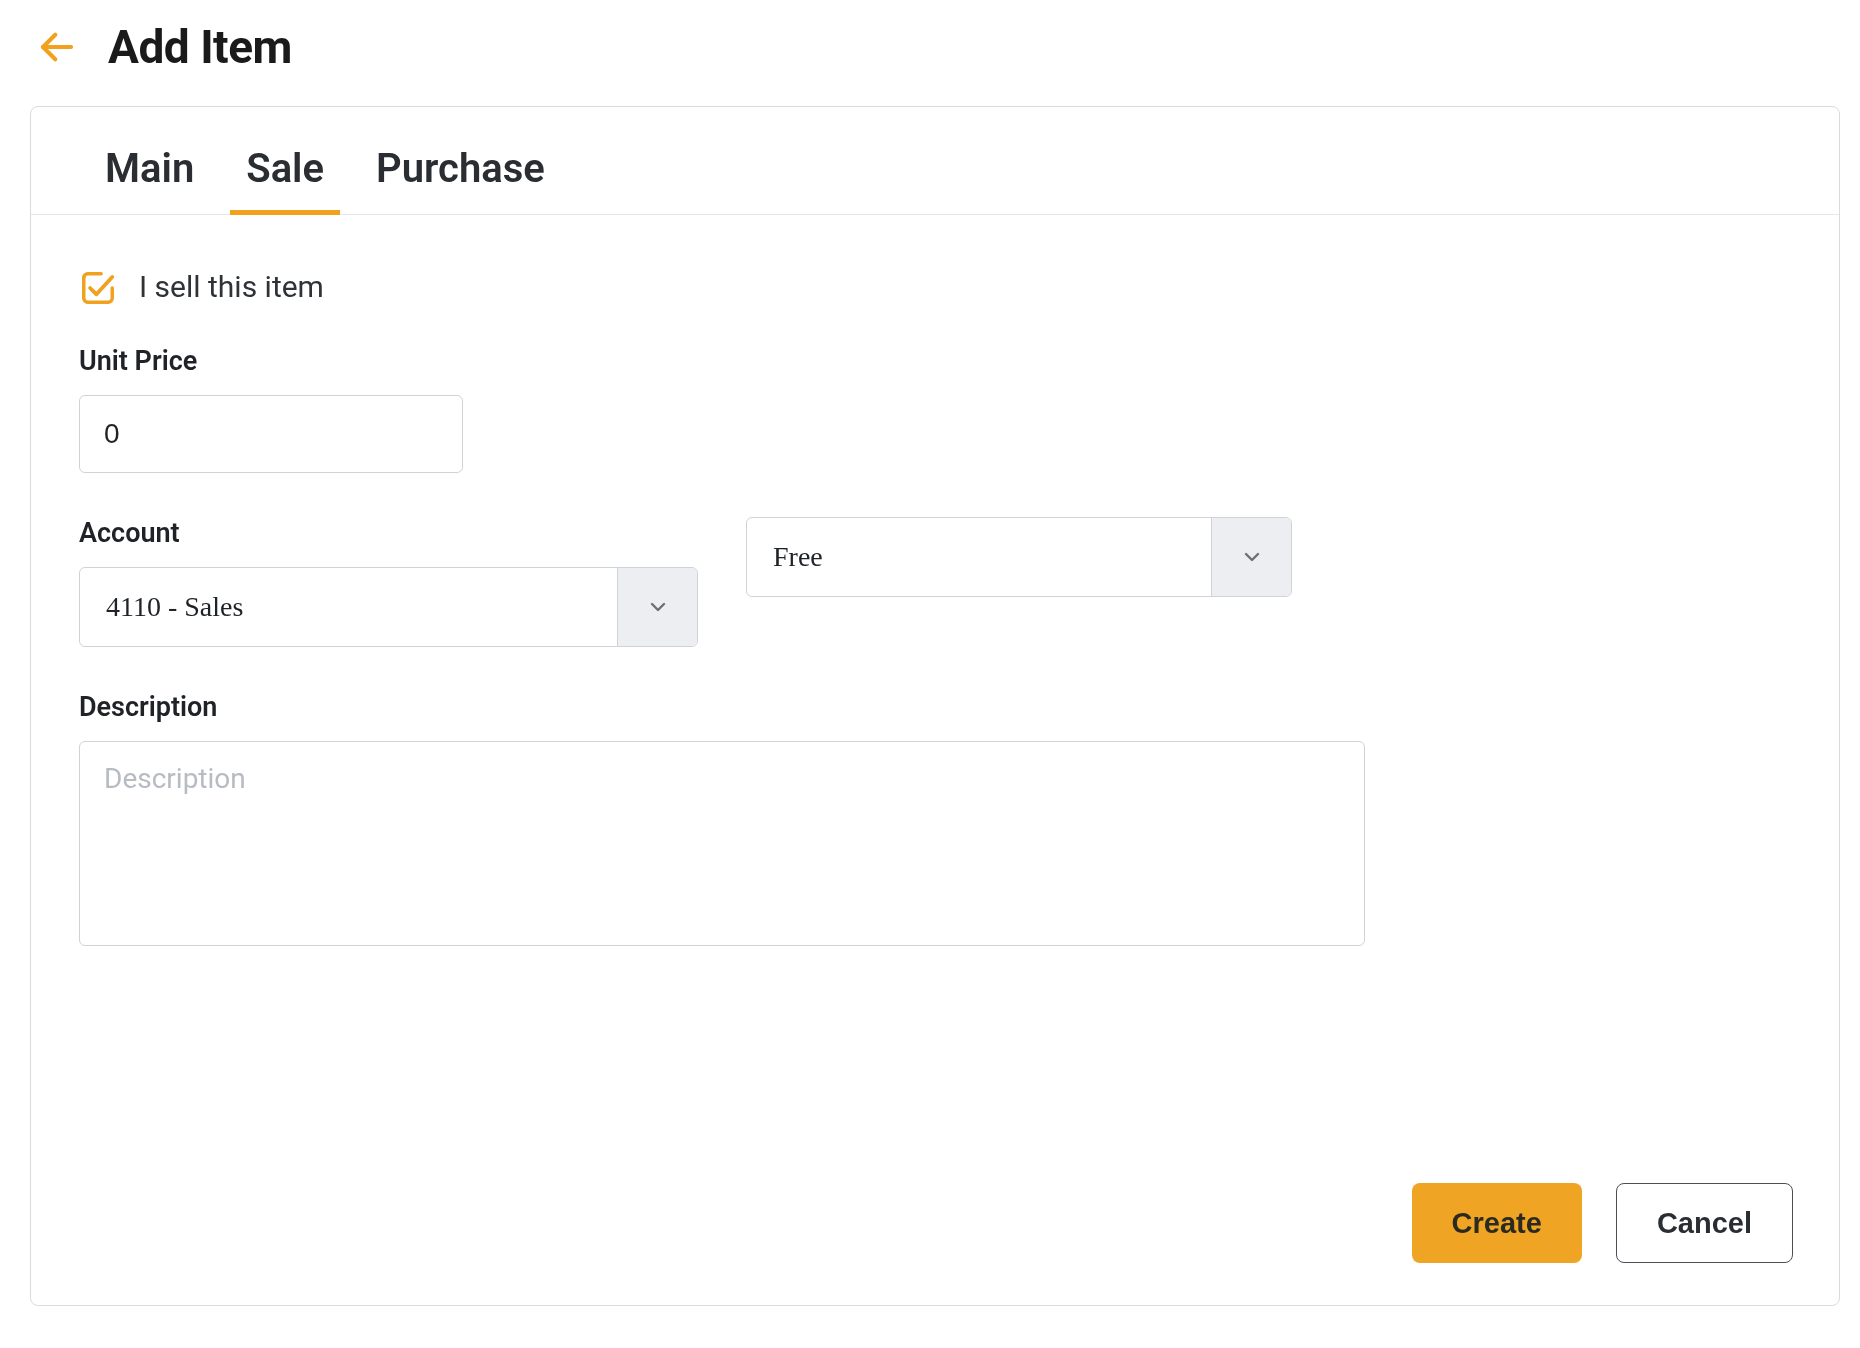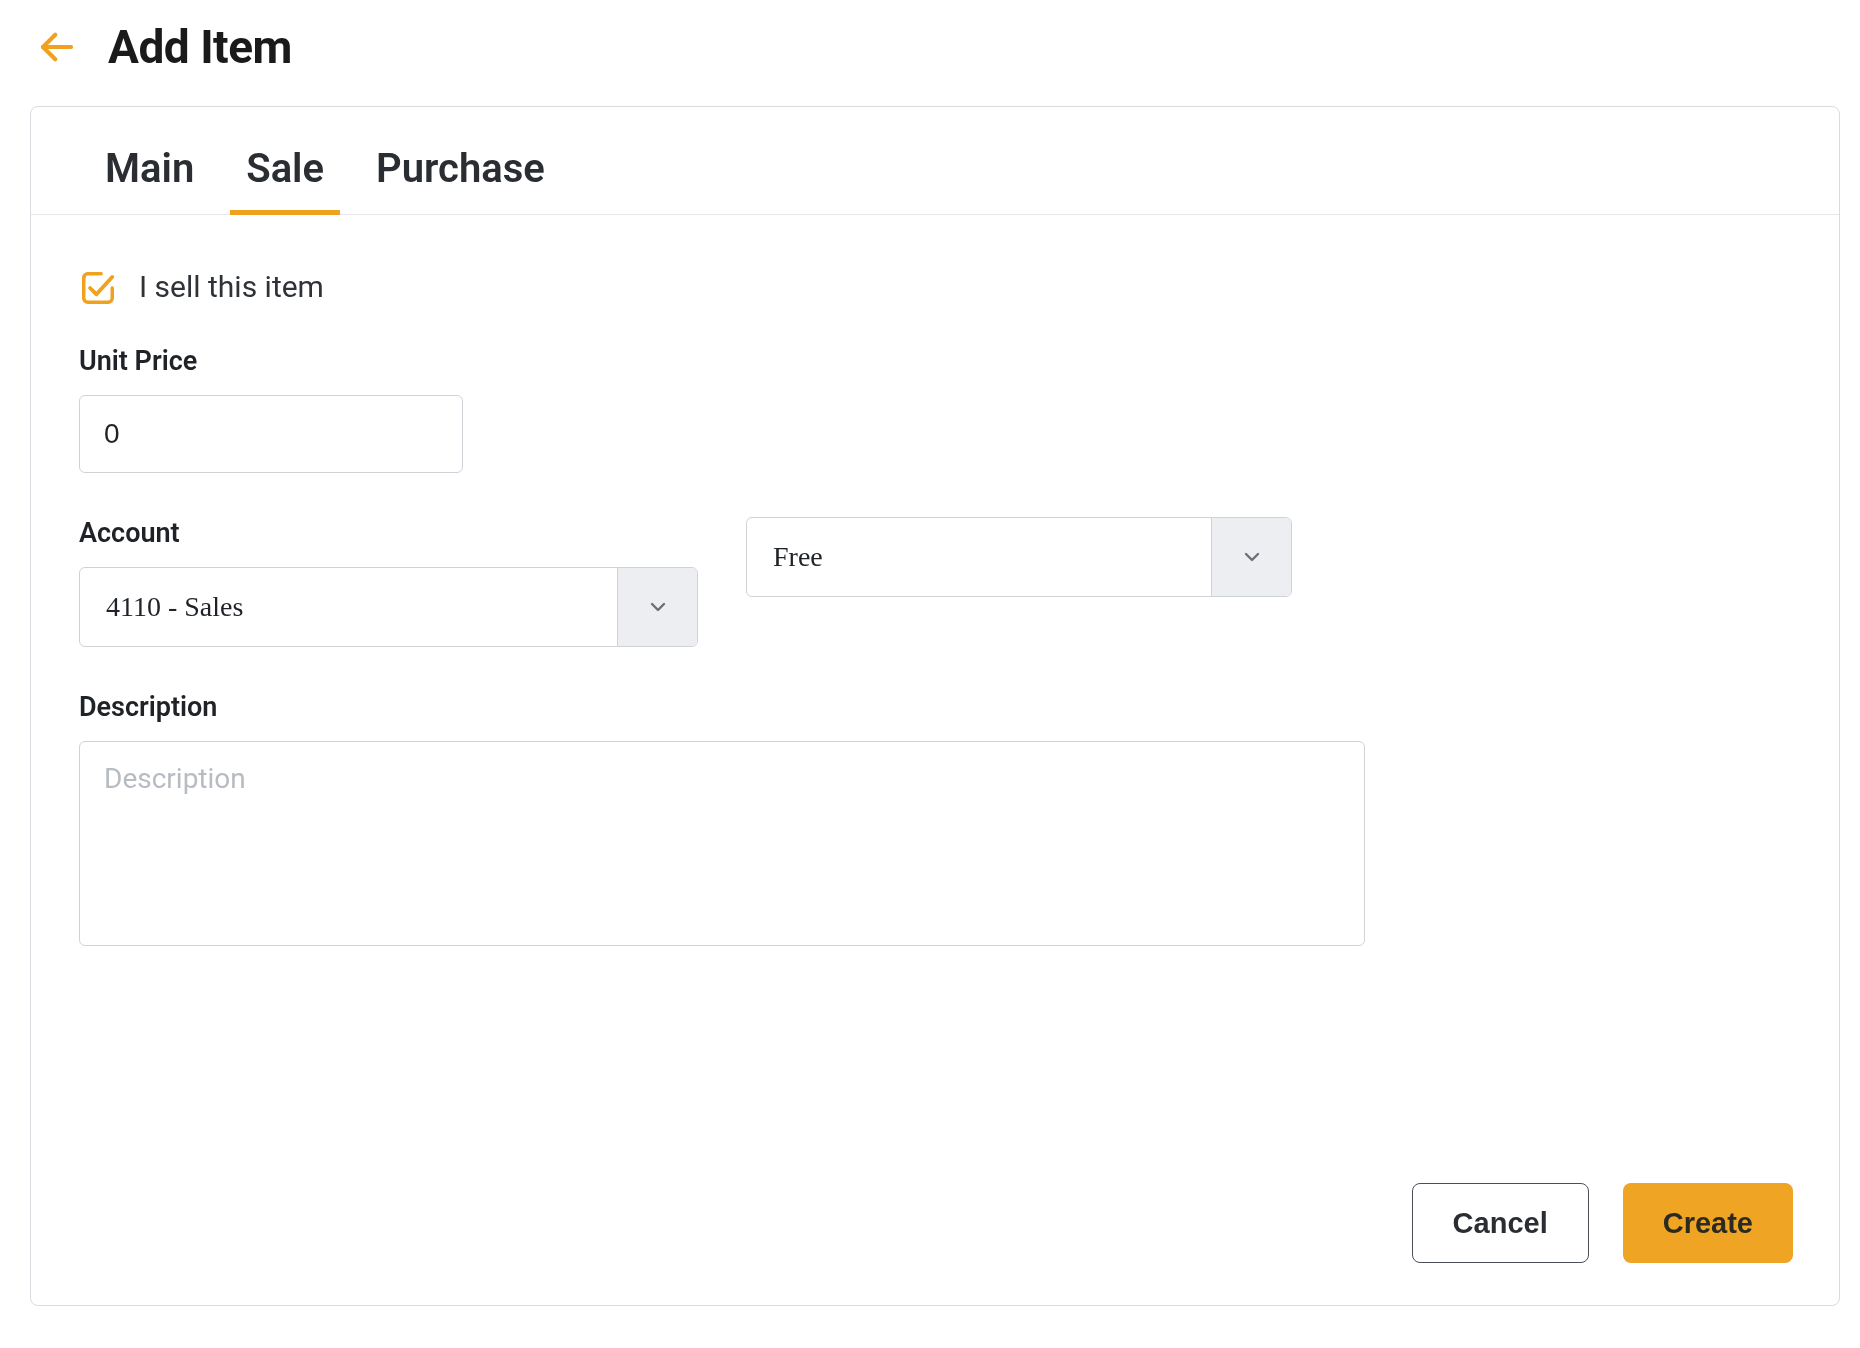--- a/index.html
+++ b/index.html
@@ -248,19 +248,19 @@
       </div>
 
       <div class="desc-group">
         <div class="field-label">Description</div>
         <textarea class="textarea" placeholder="Description" style=""></textarea>
       </div>
 
     </div>
 
     <div class="footer">
+      <button class="btn btn-primary">Create</button>
       <button class="btn btn-secondary">Cancel</button>
-      <button class="btn btn-primary">Create</button>
     </div>
 
   </div>
 
 </div>
 
 </body></html>

